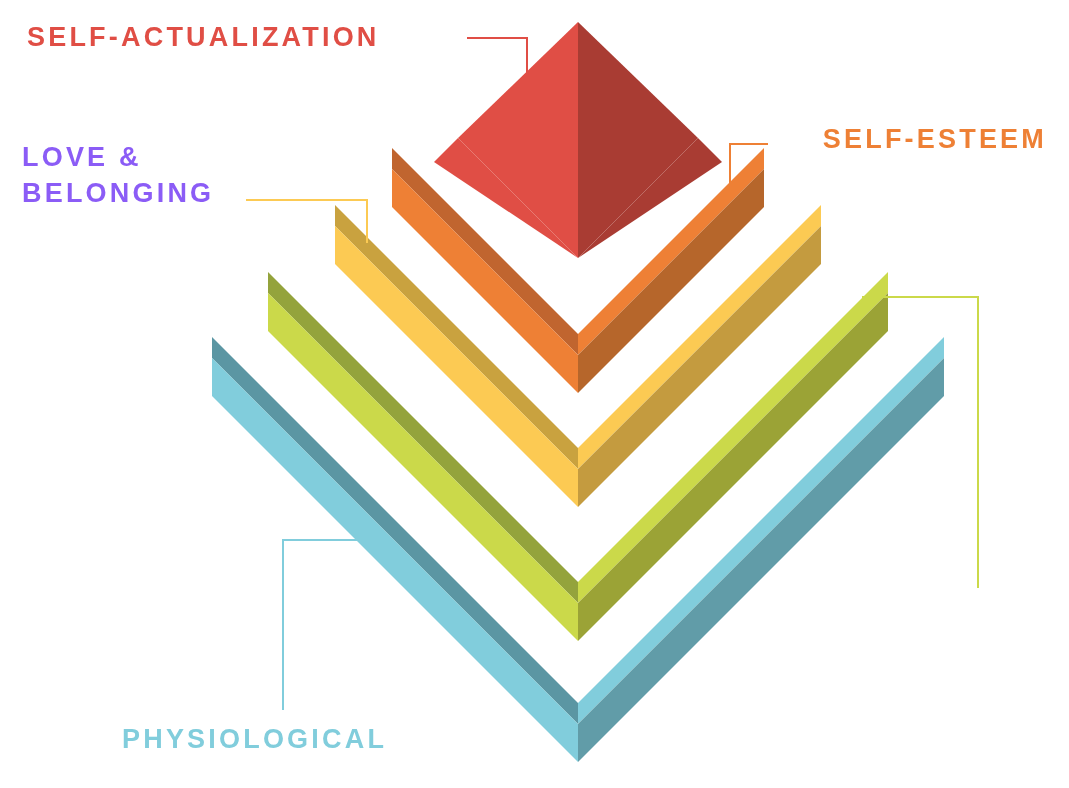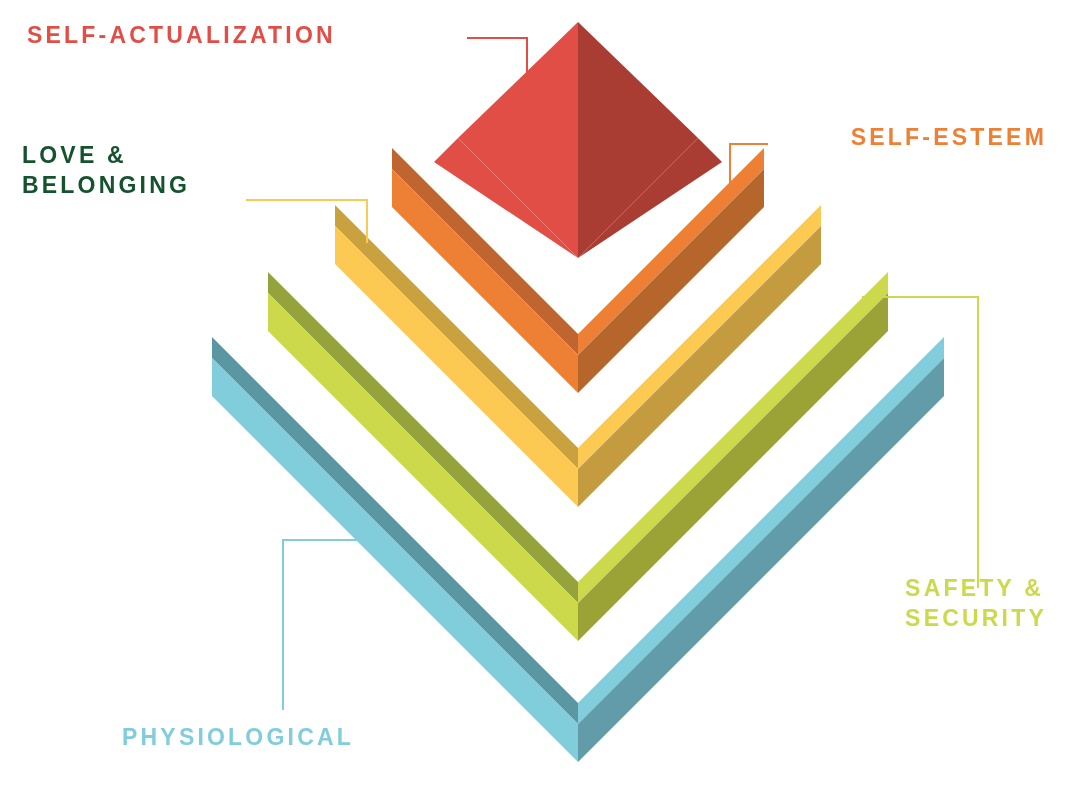--- a/index.html
+++ b/index.html
@@ -26,21 +26,21 @@
     left: 0;
     top: 0;
     width: 1069px;
     height: 788px;
     display: block;
   }
   .tier-label {
     position: absolute;
     font-family: "Liberation Sans", sans-serif;
     font-weight: bold;
-    font-size: 23px;
+    font-size: 27px;
     letter-spacing: 3.2px;
     line-height: 1.32;
     white-space: pre-line;
     text-transform: uppercase;
     user-select: none;
   }
   .label-left  { text-align: left; }
   .label-right { text-align: left; }
 
   #label-self-actualization {
@@ -123,23 +123,21 @@
     <polyline points="246,200 367,200 367,243" fill="none" stroke="#FCCA53" stroke-width="2"></polyline>
     <polyline points="246,200 367,200 367,243" fill="none" stroke="#FCCA53" stroke-width="2"></polyline>
 
     <polyline points="978,588 978,297 862,297" fill="none" stroke="#CBD94A" stroke-width="2"></polyline>
 
     <polyline points="283,710 283,540 360,540" fill="none" stroke="#81CDDC" stroke-width="2"></polyline>
   </svg>
 
   <div class="tier-label label-left" id="label-self-actualization" style="color: rgb(224, 78, 69);">SELF-ACTUALIZATION</div>
 
-  <div class="tier-label label-left" id="label-love-belonging" style="color: #14532d;">LOVE &amp;
+  <div class="tier-label label-left" id="label-love-belonging" style="color: #8b5cf6;">LOVE &amp;
 BELONGING</div>
 
   <div class="tier-label label-right" id="label-self-esteem" style="color: rgb(238, 128, 53);">SELF-ESTEEM</div>
 
-  <div class="tier-label label-right" id="label-safety-security" style="color: rgb(203, 217, 74);">SAFETY &amp;
-SECURITY</div>
 
   <div class="tier-label label-left" id="label-physiological" style="color: rgb(129, 205, 220); text-align: right;">PHYSIOLOGICAL</div>
 
 </div>
 
 </body></html>

